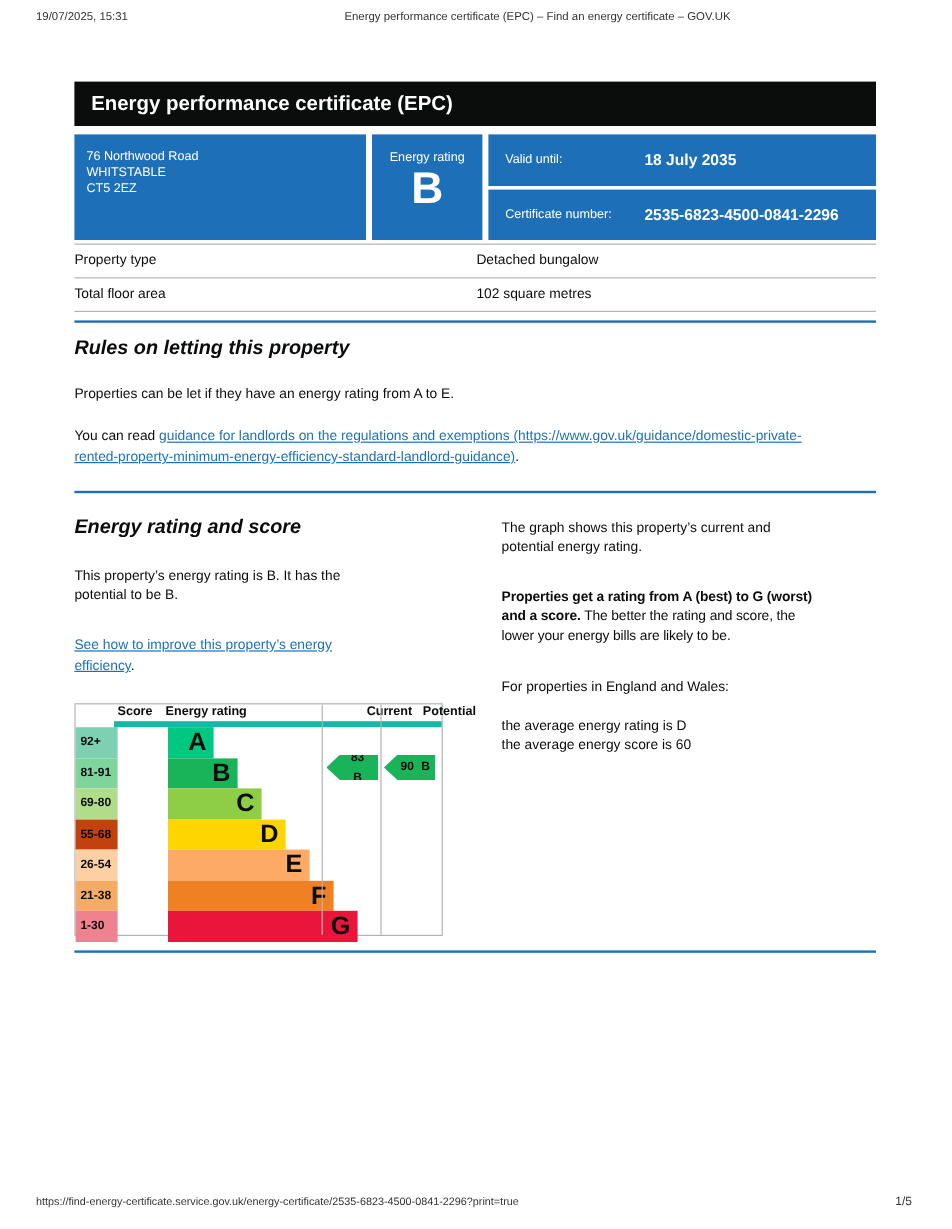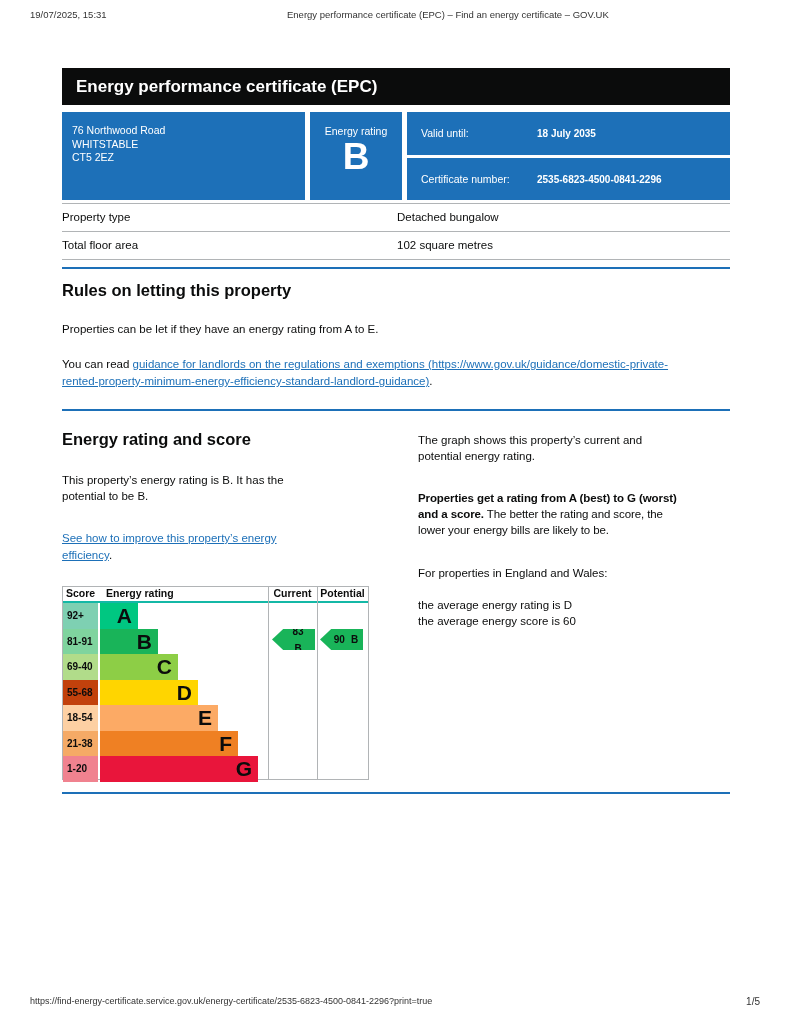--- a/index.html
+++ b/index.html
@@ -22,58 +22,58 @@
   
   .summary{left:62px;top:112px;width:668px;height:88px;display:flex;gap:5px;}
   .blue-box{background:#1d70b8;color:#fff;}
   .address-box{width:243px;box-sizing:border-box;padding:12px 8px 0 10px;font-size:10.5px;line-height:13.5px;}
   .rating-box{width:92px;box-sizing:border-box;text-align:center;padding-top:13px;}
   .rating-box .lab{font-size:10.5px;}
   .rating-box .big{font-size:37px;font-weight:bold;line-height:38px;margin-top:1px;}
   .stack{flex:1;display:flex;flex-direction:column;gap:3px;}
   .info-box{position:relative;flex:1;}
   .info-box .lab{position:absolute;left:14px;top:50%;transform:translateY(-50%);font-size:10.5px;text-align:right;}
-  .info-box .val{position:absolute;left:130px;top:50%;transform:translateY(-50%);font-size:10px;font-weight:bold;}
+  .info-box .val{position:absolute;left:130px;top:50%;transform:translateY(-50%);font-size:13px;font-weight:bold;}
 
   
   .prop-table{left:62px;top:203px;width:668px;border-top:1px solid #b1b4b6;}
   .prow{position:relative;height:27px;border-bottom:1px solid #b1b4b6;font-size:11.5px;}
   .plabel{position:absolute;left:0;top:7px;}
   .pvalue{position:absolute;left:335px;top:7px;}
 
   .bluehr{left:62px;width:668px;height:2px;background:#1d70b8;}
 
   
   .rules{left:62px;top:281px;width:668px;}
-  .rules h2,.col-left h2{margin:0;font-size:16.5px;font-weight:bold;}
+  .rules h2,.col-left h2{margin:0;font-size:16.5px;font-weight:bold;font-style:italic;}
   .rules .p1{margin:21px 0 0 0;font-size:11.5px;line-height:16px;}
   .rules .p2{margin:19px 0 0 0;width:640px;font-size:11.5px;line-height:17px;}
 
   
   .columns{left:62px;top:430px;width:668px;display:flex;}
   .col-left{width:295px;}
   .col-left .p-rating{margin:23px 0 0 0;font-size:11.5px;line-height:16px;}
   .col-left .p-improve{margin:26px 0 0 0;font-size:11.5px;line-height:17px;}
   .col-right{width:312px;margin-left:auto;font-size:11.5px;line-height:16px;}
   .col-right p{margin:0;}
   .col-right .rp1{margin-top:2px;}
   .col-right .rp2{margin-top:26px;letter-spacing:-0.1px;}
   .col-right .rp3{margin-top:27px;}
   .col-right .rp4{margin-top:16px;}
 
   
   .chart{left:62px;top:586px;width:307px;height:194px;border:1px solid #b1b4b6;box-sizing:border-box;background:#fff;}
-  .chart-header{position:relative;height:14px;border-bottom:2px solid #14b8a6;font-size:10.5px;font-weight:bold;}
+  .chart-header{position:relative;height:14px;border-bottom:5px solid #14b8a6;font-size:10.5px;font-weight:bold;margin-left:32px;}
   .h-score{position:absolute;left:0;top:0;width:35px;text-align:center;}
   .h-rating{position:absolute;left:43px;top:0;}
   .h-current{position:absolute;left:205px;top:0;width:49px;text-align:center;}
   .h-potential{position:absolute;left:254px;top:0;width:51px;text-align:center;}
   .vline{position:absolute;top:0;bottom:0;width:1px;background:#b1b4b6;}
   .vl1{left:205px;} .vl2{left:254px;}
-  .band-row{display:flex;height:25.5px;}
+  .band-row{display:flex;height:25.5px;gap:40px;}
   .score-cell{width:35px;box-sizing:border-box;padding-left:4px;font-size:10px;font-weight:bold;line-height:25.5px;}
   .band-bar{margin-left:2px;box-sizing:border-box;text-align:right;padding-right:6px;
             font-size:21px;font-weight:bold;line-height:25.5px;color:#0b0c0c;}
   .arrow{position:absolute;height:21px;width:43px;display:flex;align-items:center;justify-content:center;
          gap:6px;padding-left:9px;box-sizing:border-box;font-size:10px;font-weight:bold;color:#0b0c0c;
          clip-path:polygon(0 50%,26% 0,100% 0,100% 100%,26% 100%);}
   .arrow-current{left:209px;flex-direction:column;}
   .arrow-potential{left:257px;}
 </style>
 </head>
@@ -157,37 +157,37 @@
     <div>
         <div class="band-row">
           <div class="score-cell" style="background: rgb(126, 208, 178);">92+</div>
           <div class="band-bar" style="background: rgb(0, 199, 129); width: 38px;">A</div>
         </div>
         <div class="band-row">
           <div class="score-cell" style="background: rgb(127, 212, 158);">81-91</div>
           <div class="band-bar" style="background: rgb(25, 180, 89); width: 58px;">B</div>
         </div>
         <div class="band-row">
-          <div class="score-cell" style="background: rgb(177, 220, 138);">69-40</div>
+          <div class="score-cell" style="background: rgb(177, 220, 138);">69-80</div>
           <div class="band-bar" style="background: rgb(141, 206, 70); width: 78px;">C</div>
         </div>
         <div class="band-row">
           <div class="score-cell" style="background: #c2410c;">55-68</div>
           <div class="band-bar" style="background: rgb(255, 213, 0); width: 98px;">D</div>
         </div>
         <div class="band-row">
-          <div class="score-cell" style="background: rgb(253, 208, 163);">18-54</div>
+          <div class="score-cell" style="background: rgb(253, 208, 163);">26-54</div>
           <div class="band-bar" style="background: rgb(252, 170, 101); width: 118px;">E</div>
         </div>
         <div class="band-row">
           <div class="score-cell" style="background: rgb(245, 170, 102);">21-38</div>
           <div class="band-bar" style="background: rgb(239, 128, 35); width: 138px;">F</div>
         </div>
         <div class="band-row">
-          <div class="score-cell" style="background: rgb(240, 130, 143);">1-20</div>
+          <div class="score-cell" style="background: rgb(240, 130, 143);">1-30</div>
           <div class="band-bar" style="background: rgb(233, 21, 59); width: 158px;">G</div>
         </div>
       </div>
     <div class="arrow arrow-current" style="background: rgb(25, 180, 89); top: 42px;">
       <span class="a-score">83</span>
       <span class="a-letter">B</span>
     </div>
     <div class="arrow arrow-potential" style="background: rgb(25, 180, 89); top: 42px;">
       <span class="a-score">90</span>
       <span class="a-letter">B</span>

